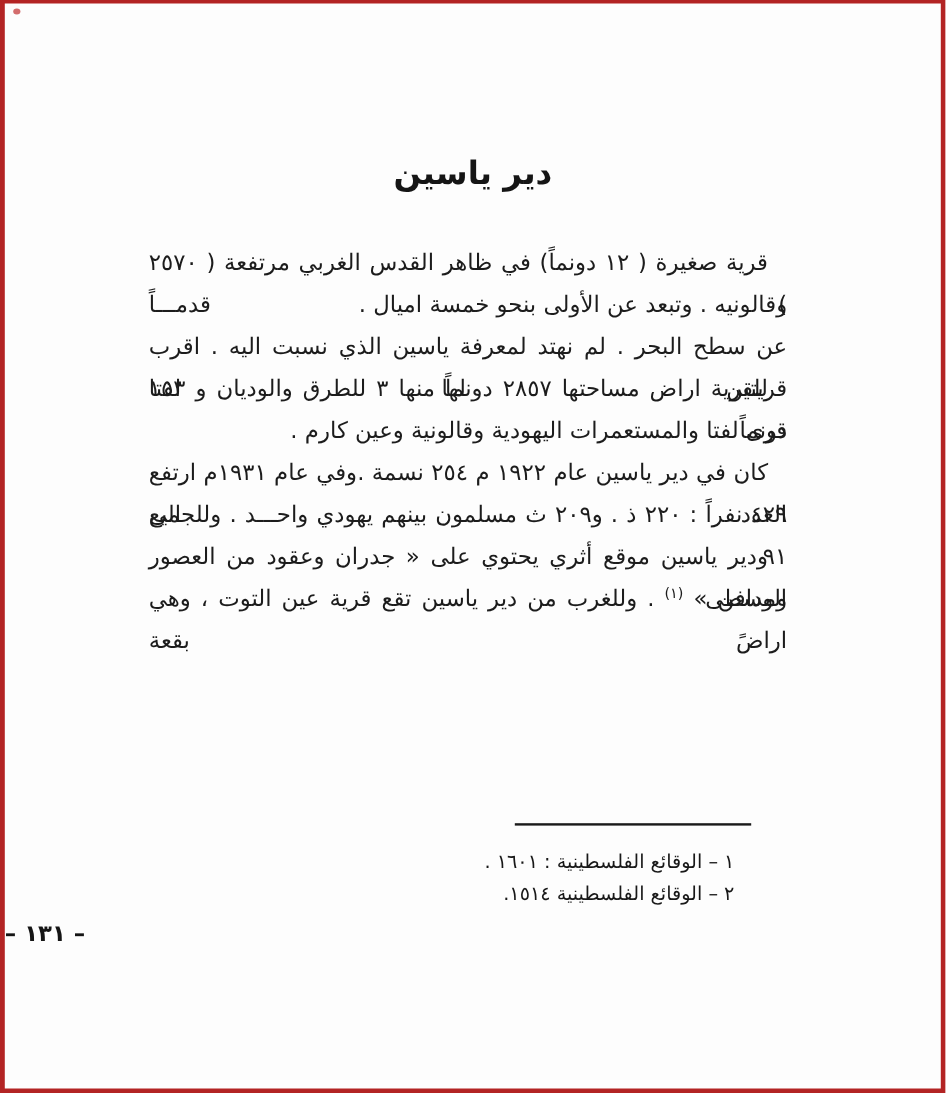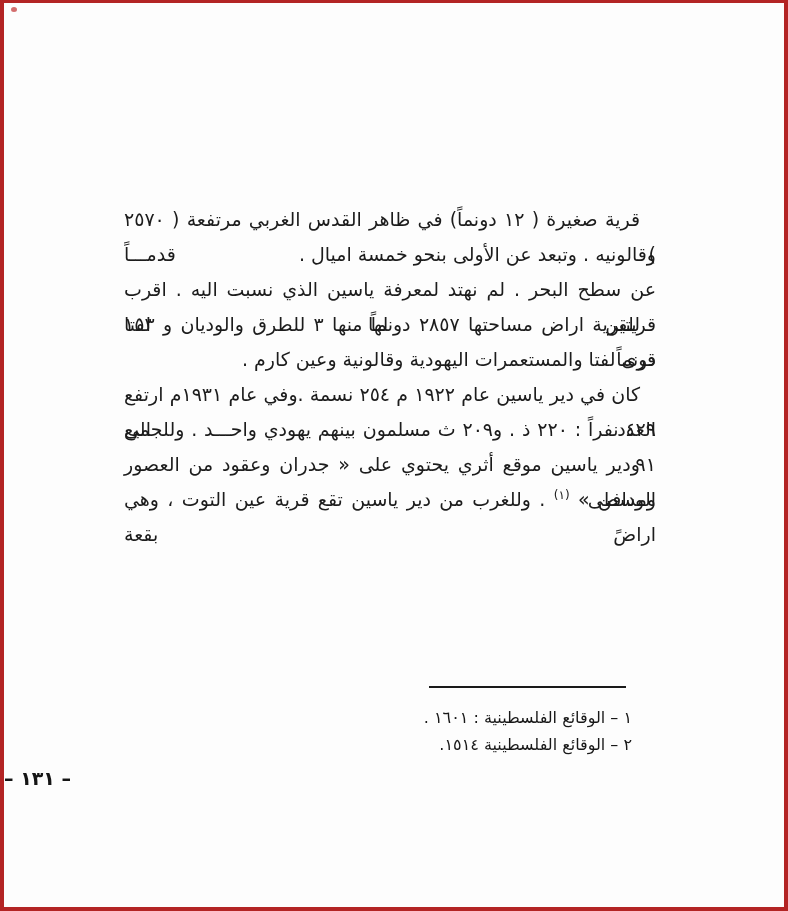--- a/index.html
+++ b/index.html
@@ -73,21 +73,21 @@
     position: absolute;
     top: 683px;
     right: 158px;
     width: 197px;
     height: 2px;
     background: #1a1a1a;
   }
   .footnotes {
     position: absolute;
     top: 701px;
-    right: 152px;
+    right: 172px;
     width: 340px;
     font-size: 16px;
     line-height: 27px;
     color: #181818;
   }
   .page-number {
     position: absolute;
     top: 764px;
     left: 0;
     right: 0;
@@ -97,20 +97,21 @@
     color: #151515;
   }
 </style>
 </head>
 <body>
 
 <div class="page">
 
   <div class="speck"></div>
 
+  <h1 class="title">دير ياسين</h1>
 
   <div class="body-text">
 
     <p class="para">
       <span class="line j indent">قرية صغيرة ( ١٢ دونماً) في ظاهر القدس الغربي مرتفعة ( ٢٥٧٠ ) قدمـــاً</span>
       <span class="line">وقالونيه . وتبعد عن الأولى بنحو خمسة اميال .</span>
       <span class="line j">عن سطح البحر . لم نهتد لمعرفة ياسين الذي نسبت اليه . اقرب قريتين لها لفتا</span>
     </p>
 
     <p class="para">

